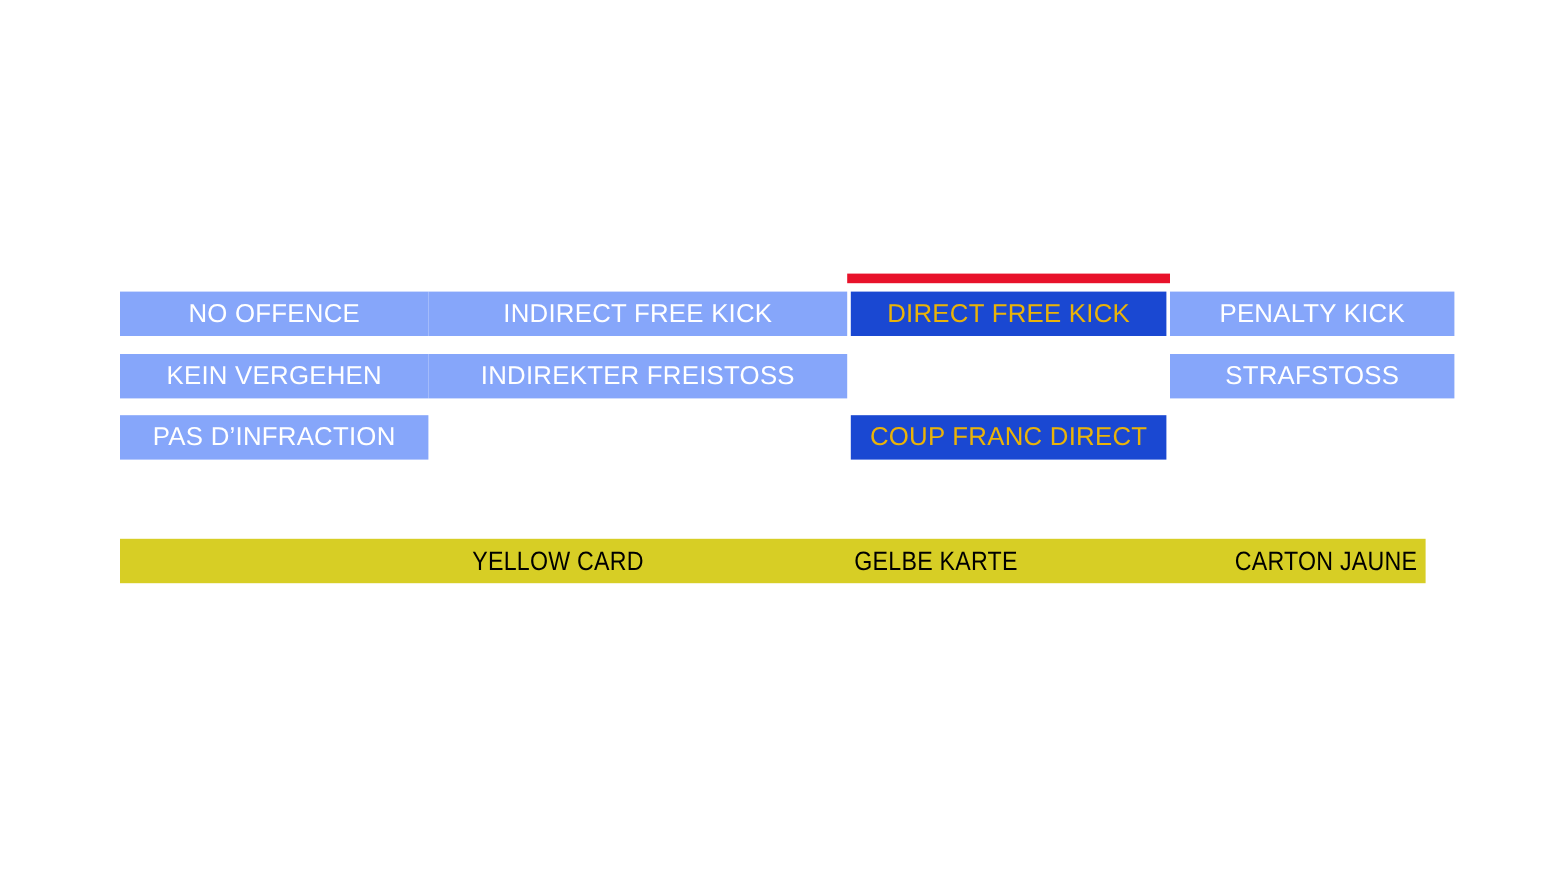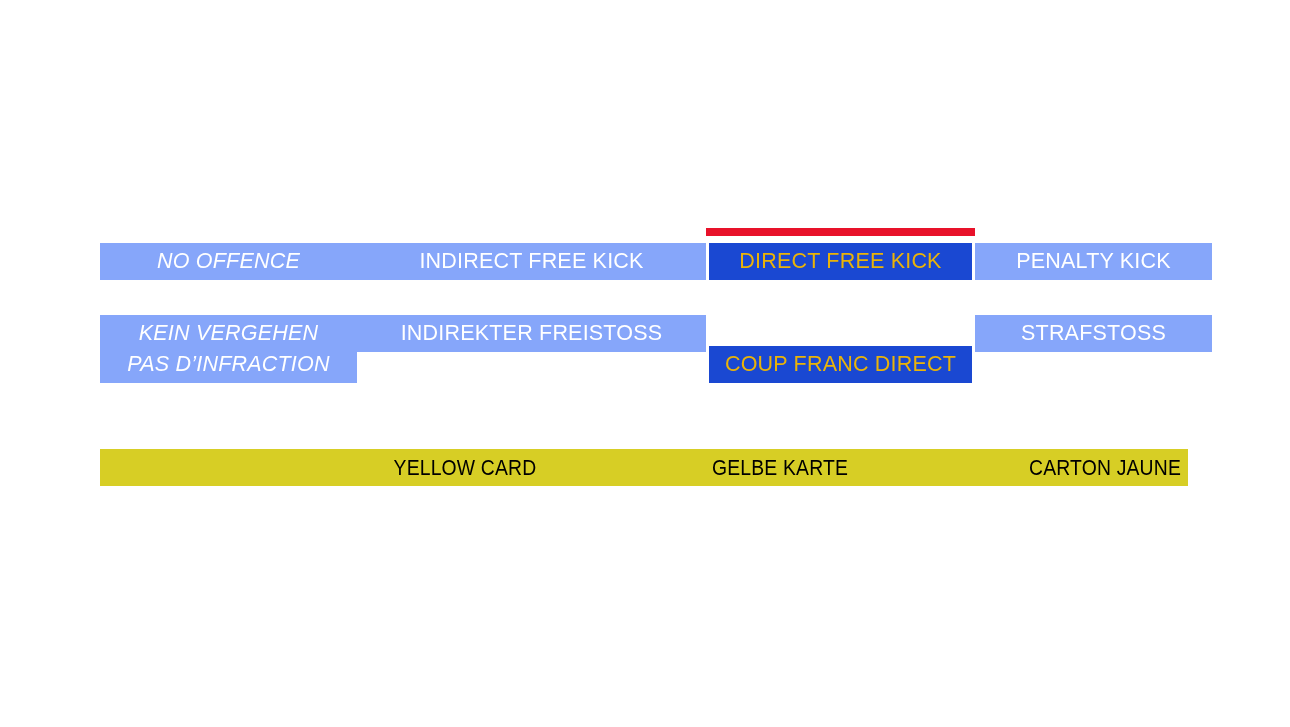--- a/index.html
+++ b/index.html
@@ -43,40 +43,40 @@
     background: #e8122a;
   }
 
   .row {
     position: absolute;
     left: 0;
     width: 1096px;
     height: 37px;
   }
   .row-1 { top: 15px; }   
-  .row-2 { top: 67px; margin-top: 20px; }   
+  .row-2 { top: 67px; }   
   .row-3 { top: 118px; }  
 
   .cell {
     position: absolute;
     top: 0;
     height: 37px;
     display: flex;
     align-items: center;
     justify-content: center;
     box-sizing: border-box;
     font-size: 21.5px;
     font-weight: 400;
     letter-spacing: 0.2px;
     white-space: nowrap;
     line-height: 1;
   }
 
   
-  .col-no-offence   { left: 0px;   width: 257px; font-style: italic; }
+  .col-no-offence   { left: 0px;   width: 257px; }
   .col-indirect     { left: 257px; width: 349px; }
   .col-direct       { left: 609px; width: 263px; }
   .col-penalty      { left: 875px; width: 237px; }
 
   .cell.light {
     background: #86a6fa;
     color: #ffffff;
   }
   .cell.dark {
     background: #1a48d2;

